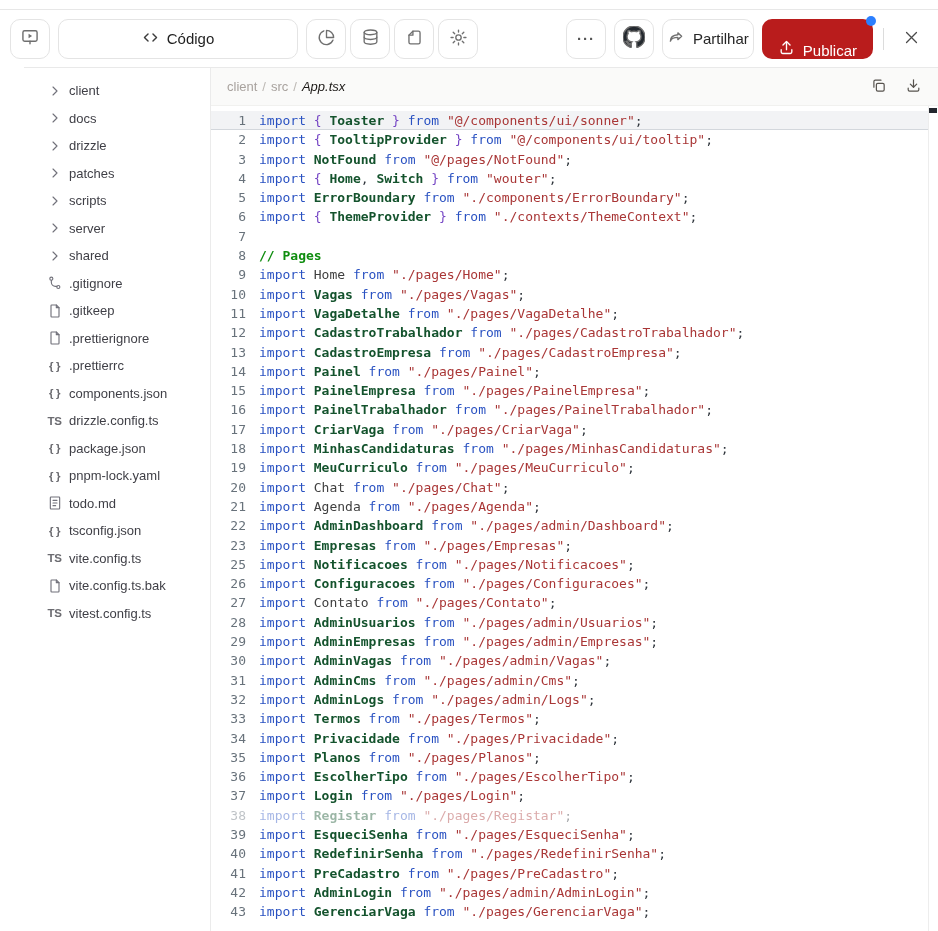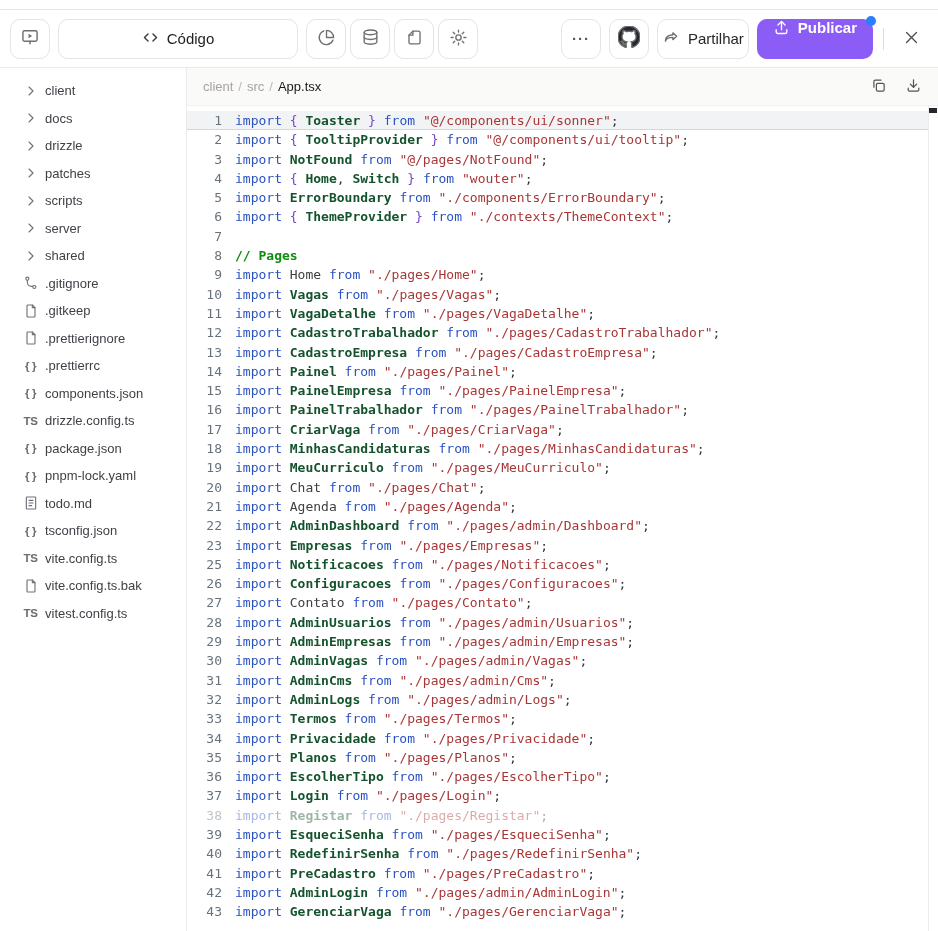--- a/index.html
+++ b/index.html
@@ -23,45 +23,45 @@
   .btn svg { stroke:#6f6f6f; }
   .icon-btn { width:40px; flex:none; }
   .code-tab { width:240px; color:#1f1f1f; }
   .code-tab svg { stroke:#3c3c3c; }
   .mid-icons { display:flex; gap:4px; margin-left:0; }
   .right-group { margin-left:auto; display:flex; align-items:center; gap:8px; }
   .ellipsis-btn { font-weight:bold; letter-spacing:1px; color:#565656; font-size:15px; }
   .share-btn { padding:0 4px; color:#262626; }
   .publish-btn {
     position:relative; padding:0 16px; height:40px; border:none; border-radius:10px;
-    background:#8b5cf6; color:#fff; display:inline-flex; align-items:flex-start; gap:8px;
-    font-size:15px; cursor:pointer;font-weight:bold;
+    background:#b91c1c; color:#fff; display:inline-flex; align-items:flex-end; gap:8px;
+    font-size:15px; cursor:pointer;
   }
   .publish-btn svg { stroke:#fff; }
   .notif-dot { position:absolute; top:-3px; right:-3px; width:10px; height:10px; border-radius:50%; background:#2b7fff; }
   .v-divider { width:1px; height:22px; background:#dcdcdc; margin:0 2px; }
   .close-btn { border:none; background:none; width:34px; height:34px; display:flex; align-items:center; justify-content:center; cursor:pointer; }
   .close-btn svg { stroke:#4a4a4a; }
 
   
-  .content { display:flex; height:864px; border-top:1px solid #e9e9e9; }
+  .content { display:flex; height:864px; border-top:1px solid #e9e9e9;margin-left:24px; }
 
   .sidebar { width:186px; flex:none; padding-top:9px; overflow:hidden; background:#fff; }
   .tree-item { display:flex; align-items:center; height:27.5px; padding-left:21px; gap:5px; font-size:13px; color:#3f3f46; cursor:pointer; }
   .tree-ico { width:19px; flex:none; display:flex; align-items:center; justify-content:center; color:#71717a; }
   .tree-ico svg { stroke:#71717a; }
   .tree-ico.txt { font-size:11.5px; font-weight:bold; color:#6b6b70; letter-spacing:-0.3px; }
 
   .main { flex:1; min-width:0; display:flex; flex-direction:column; border-left:1px solid #ebebeb; }
   .breadcrumb {
     height:38px; flex:none; background:#fafaf9; border-bottom:1px solid #f1f1ef;
     display:flex; align-items:center; padding:0 16px; font-size:13px; color:#a8a29e;
   }
   .bc-sep { margin:0 5px; color:#bcb8b3; }
-  .bc-file { color:#1c1917; font-weight:500; }
+  .bc-file { color:#1c1917; font-weight:500;font-style:italic; }
   .bc-actions { margin-left:auto; display:flex; align-items:center; gap:18px; }
   .bc-actions svg { stroke:#57534e; cursor:pointer; }
 
   
   .code-wrap {
     position:relative; flex:1; overflow:hidden; background:#fff; padding-top:5px;
     font-family:"DejaVu Sans Mono","Liberation Mono",monospace;
     font-size:13px; line-height:19.3px;
   }
   .code-line { display:flex; white-space:pre; height:19.3px; }

